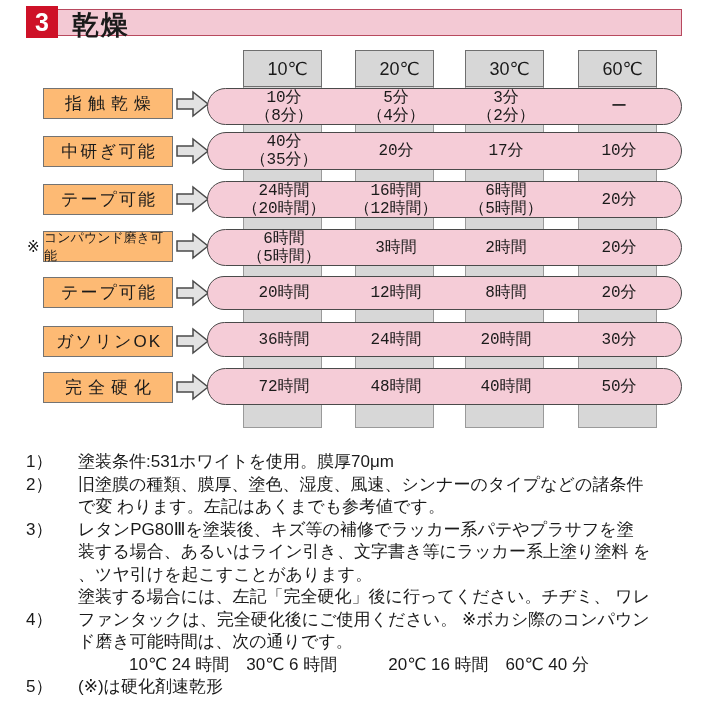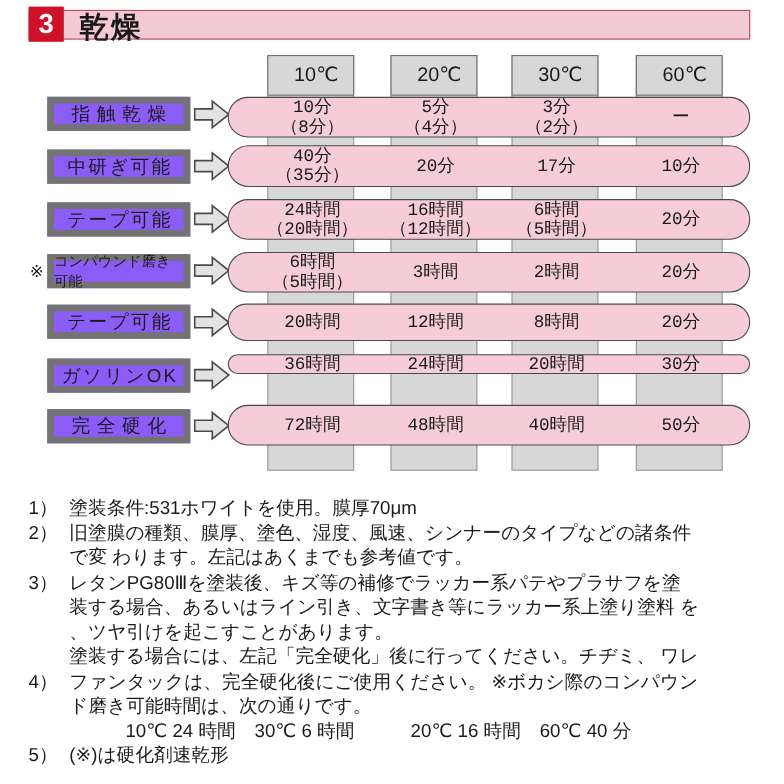--- a/index.html
+++ b/index.html
@@ -15,40 +15,40 @@
     font-size:25px;font-weight:bold;z-index:3;}
   .sec-title{position:absolute;left:72px;top:7px;font-size:27px;font-weight:bold;
     letter-spacing:2px;z-index:3;}
   
   .col-bar{position:absolute;top:50px;width:79px;height:378px;background:#d7d7d7;
     border:1px solid #9a9a9a;box-sizing:border-box;}
   .temp-box{position:absolute;top:50px;width:79px;height:37px;background:#d7d7d7;
     border:1px solid #6f6f6f;box-sizing:border-box;display:flex;align-items:center;
     justify-content:center;font-size:18px;z-index:2;padding-left:10px;}
   
-  .label-box{position:absolute;left:43px;width:130px;height:31px;background:#8b5cf6;
-    border:6px solid #737373;box-sizing:border-box;display:flex;align-items:center;
+  .label-box{position:absolute;left:43px;width:130px;height:31px;background:#fdba74;
+    border:1px solid #737373;box-sizing:border-box;display:flex;align-items:center;
     justify-content:center;font-size:17px;z-index:2;}
   .ls-wide{letter-spacing:6px;margin-right:-6px;}
   .ls-mid{letter-spacing:2px;margin-right:-2px;}
   .ls-small{font-size:13px;letter-spacing:0;}
   
   .arrow{position:absolute;left:176px;width:34px;height:28px;z-index:2;}
   
   .pill{position:absolute;left:207px;width:475px;background:#f5ccd7;
     border:1px solid #4a4a4a;border-radius:19px;box-sizing:border-box;z-index:2;font-family:Liberation Mono, monospace;}
   .cell{position:absolute;top:0;bottom:0;width:110px;display:flex;flex-direction:column;
     align-items:center;justify-content:center;font-size:16px;line-height:18px;text-align:center;}
   
   .note-mark{position:absolute;left:27px;top:238px;font-size:15px;z-index:2;}
   
   .footnotes{position:absolute;left:26px;top:451px;width:670px;font-size:17px;line-height:22.5px;}
   .fn{display:flex;}
   .fn-num{flex:0 0 37px;}
-  .fn-body{flex:1;}
+  .fn-body{flex:1;margin-left:15px;}
   .fn-line{white-space:pre-wrap;}
 </style>
 </head>
 <body>
 
 <div class="page">
 
   <div class="banner"></div>
   <div class="num-badge">3</div>
   <div class="sec-title">乾燥</div>
@@ -189,21 +189,21 @@
         <div></div>
       </div>
   </div>
 
   <div class="label-box" style="top:326px">
     <span class="ls-mid">ガソリンOK</span>
     </div>
   <svg class="arrow" style="top:327px" viewBox="0 0 34 28">
     <polygon points="1,9 17,9 17,2 32,14 17,26 17,19 1,19" fill="#e2e2e2" stroke="#4a4a4a" stroke-width="1.5"></polygon>
     </svg>
-  <div class="pill" style="top:322px;height:18px">
+  <div class="pill" style="top:322px;height:35px">
     <div class="cell" style="left:21px">
         <div>36時間</div>
         <div></div>
       </div>
     <div class="cell" style="left:133px">
         <div>24時間</div>
         <div></div>
       </div>
     <div class="cell" style="left:243px">
         <div>20時間</div>

